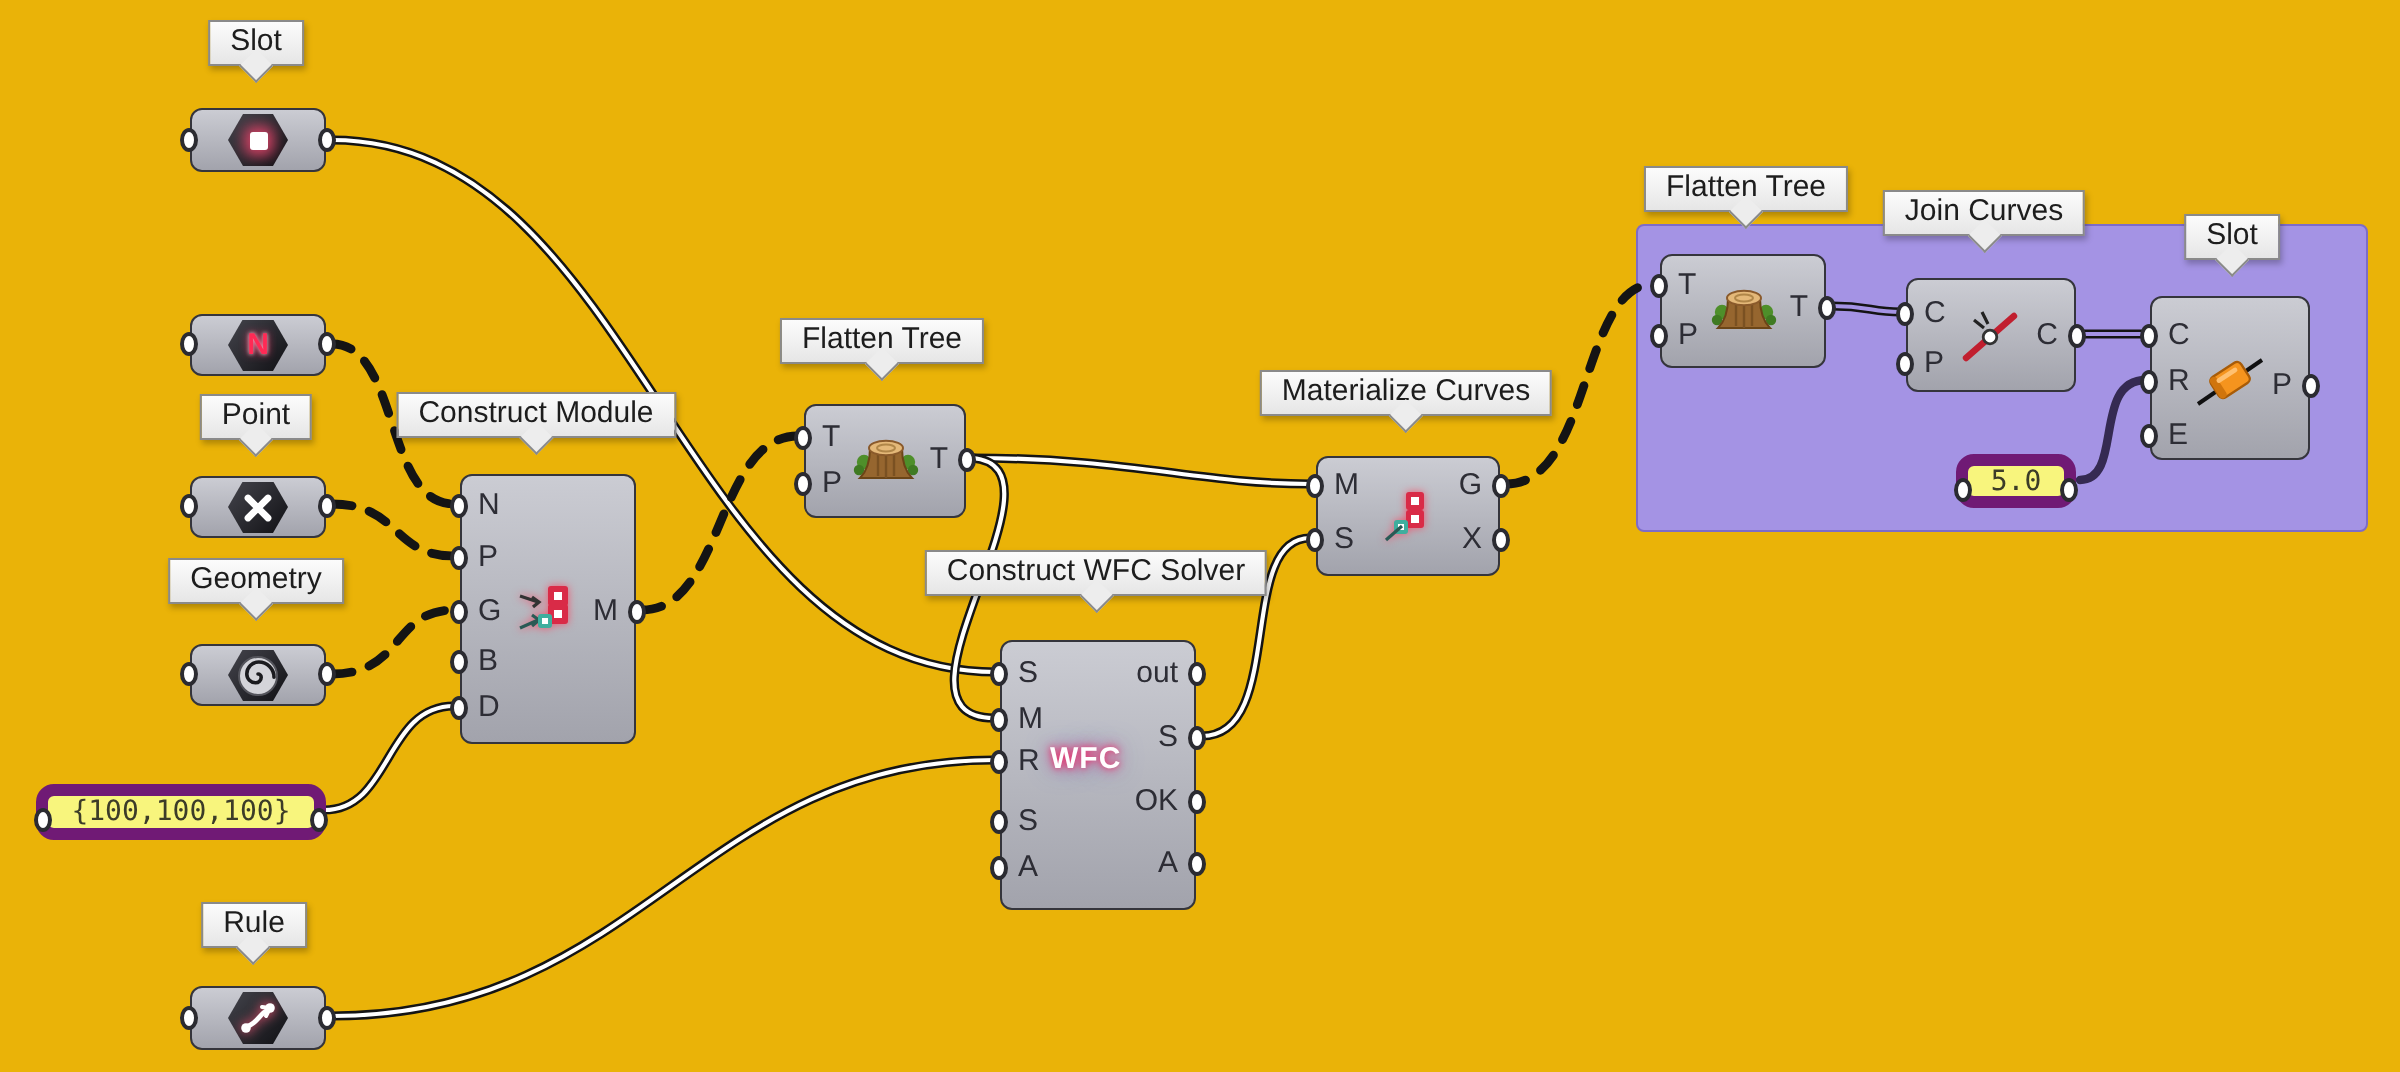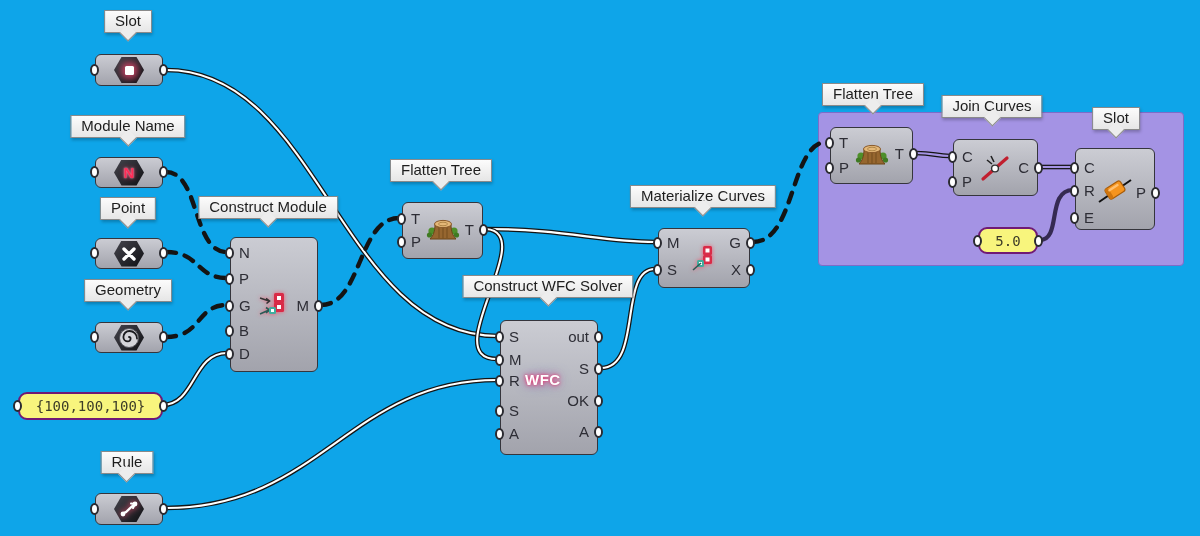--- a/index.html
+++ b/index.html
@@ -1,16 +1,16 @@
 <!DOCTYPE html>
 <html><head>
 <meta charset="utf-8">
 <style>
   html,body{margin:0;padding:0;background:#fff;}
-  #canvas{position:relative;width:1200px;height:536px;background:#0ea5e9;overflow:hidden;
+  #canvas{position:relative;width:1200px;height:536px;background:#eab308;overflow:hidden;
           font-family:"Liberation Sans",sans-serif;}
   
   .group{position:absolute;background:#a493e4;border:1.5px solid #7d6cc8;border-radius:4px;z-index:1;}
   
   svg.wires{position:absolute;left:0;top:0;z-index:2;}
   .wireOuter{fill:none;stroke:#141414;stroke-width:4.6px;}
   .wireCoreW{fill:none;stroke:#ffffff;stroke-width:2.1px;}
   .wireCoreP{fill:none;stroke:#a493e4;stroke-width:2.1px;}
   .wireDash{fill:none;stroke:#141414;stroke-width:4.4px;stroke-dasharray:10 9;stroke-linecap:round;}
   .wireSolidP{fill:none;stroke:#352a52;stroke-width:4.2px;stroke-linecap:round;}
@@ -29,21 +29,21 @@
        background:linear-gradient(135deg,#44444c,#101014);}
   
   .bubble{position:absolute;z-index:4;transform:translateX(-50%);
           background:linear-gradient(#fcfcfc,#e6e6e6);border:1px solid #8a8a8a;
           padding:1px 10px 3px;font-size:15px;color:#1d1d1d;white-space:nowrap;
           box-shadow:1px 2px 3px rgba(0,0,0,.25);}
   .bubble::after{content:"";position:absolute;left:50%;bottom:-6.5px;width:11px;height:11px;
           margin-left:-6px;background:#ededed;border-right:1px solid #8a8a8a;
           border-bottom:1px solid #8a8a8a;transform:rotate(45deg);}
   
-  .panel{position:absolute;z-index:3;background:#f8f57d;border:2px solid #701a75;border-radius:9px;
+  .panel{position:absolute;z-index:3;background:#f8f57d;border:6px solid #701a75;border-radius:9px;
          display:flex;align-items:center;justify-content:center;
          font-family:"DejaVu Sans Mono",monospace;color:#3c3c28;box-sizing:border-box;}
   .wfc{font-size:15px;font-weight:bold;color:#fff;letter-spacing:.5px;
        text-shadow:0 0 3px #e8326e,0 0 7px #e8326e,0 0 12px rgba(110,130,210,.9);}
 </style>
 </head>
 <body>
 
 <div id="canvas">
 
@@ -88,22 +88,20 @@
     <span>Slot</span></div>
   <div class="node pnode" style="left:95px;top:54px;width:68px;height:32px">
     <span class="nub" style="left:-6px;top:9px"></span>
     <span class="nub" style="right:-6px;top:9px"></span>
     <span class="hex">
       <span style="width:9px;height:9px;background:#fff;border-radius:1.5px;
              box-shadow:0 0 7px 3px rgba(240,70,110,.85)"></span>
       </span>
   </div>
 
-  <div class="bubble" style="left:128px;top:115px">
-    <span>Module Name</span></div>
   <div class="node pnode" style="left:95px;top:157px;width:68px;height:31px">
     <span class="nub" style="left:-6px;top:8px"></span>
     <span class="nub" style="right:-6px;top:8px"></span>
     <span class="hex">
       <span style="font-weight:800;font-size:15px;color:#ff2a55;
              text-shadow:0 0 5px #ff3366,0 0 2px #fff">N</span>
       </span>
   </div>
 
   <div class="bubble" style="left:128px;top:197px">

